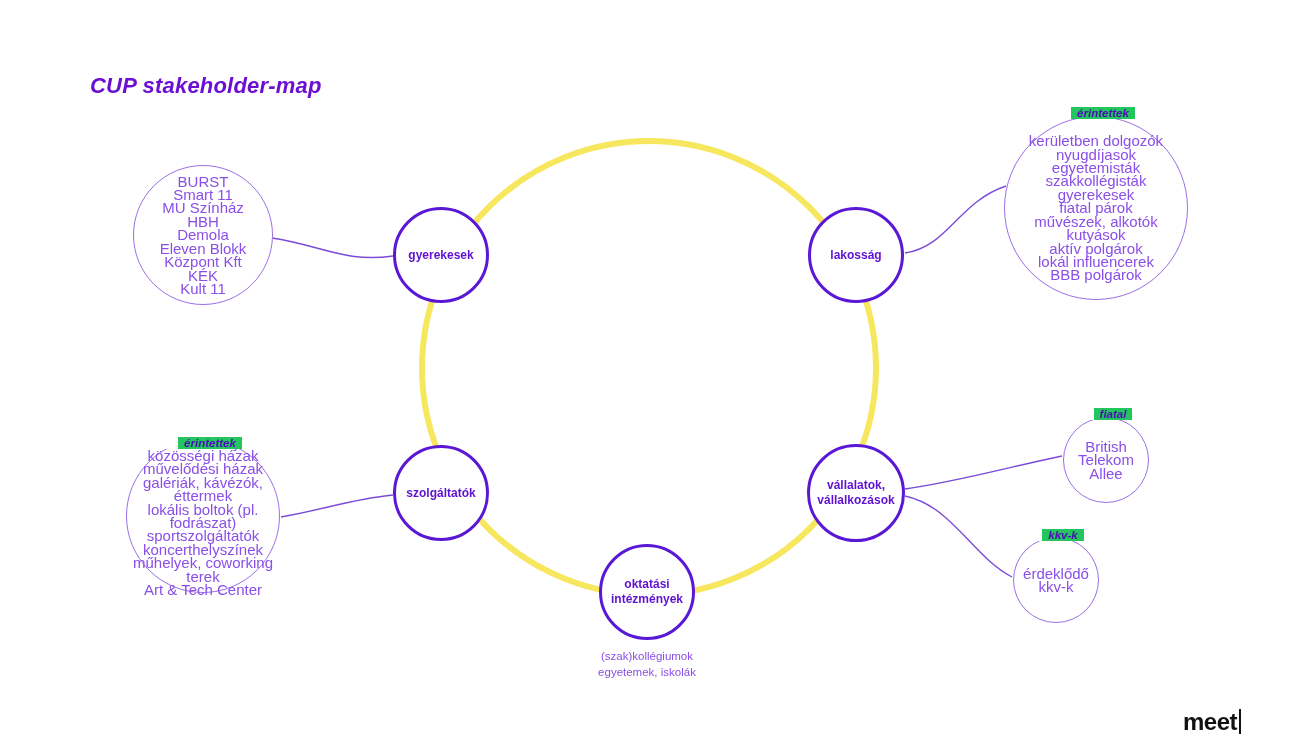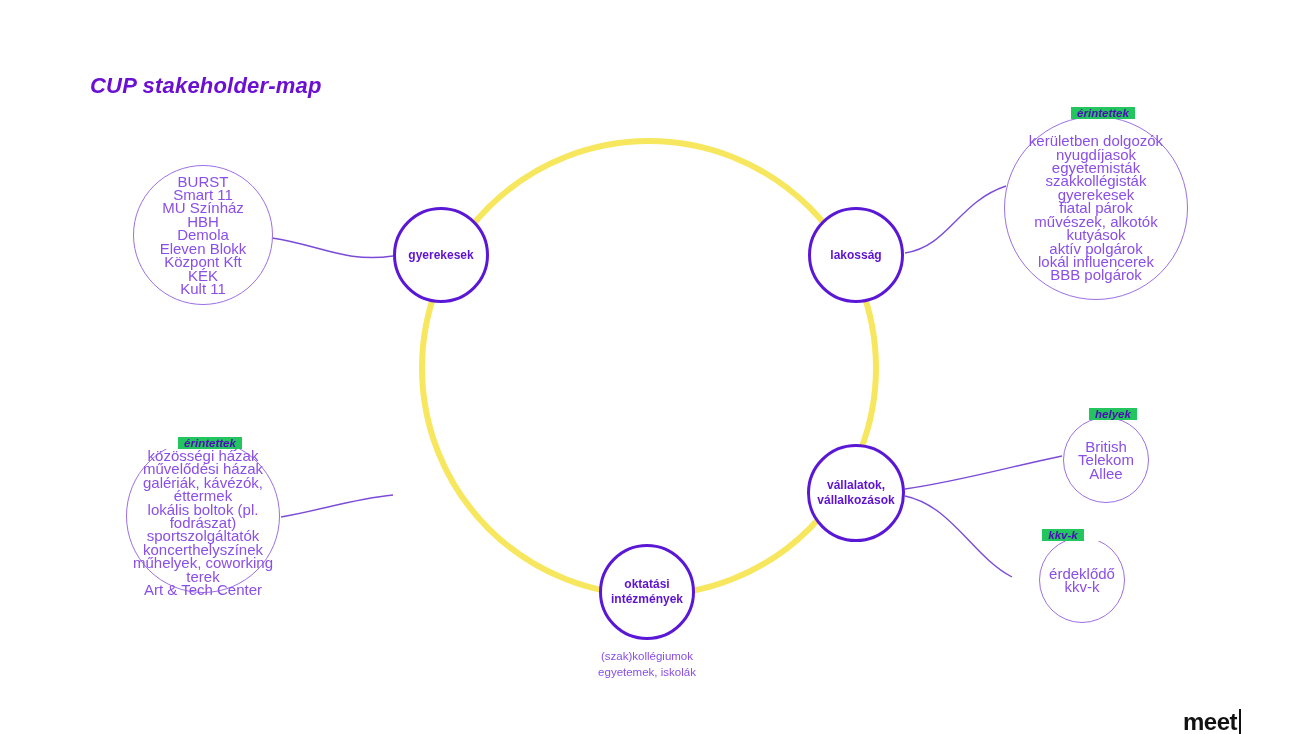--- a/index.html
+++ b/index.html
@@ -41,21 +41,21 @@
     border-radius:50%; background:#ffffff; border:1px solid var(--satellite-stroke);
     z-index:2; display:flex; align-items:center; justify-content:center;
     box-sizing:border-box; text-align:center;
   }
   .satellite .items, .free-list {
     font-size:15px; line-height:13.4px; color:var(--satellite-text); white-space:pre-line;
   }
   #sat-partners  { left:133px;  top:165px; width:140px; height:140px; }
   #sat-lak-erin  { left:1004px; top:116px; width:184px; height:184px; }
   #sat-multik    { left:1063px; top:417px; width:86px;  height:86px; }
-  #sat-kkvk      { left:1039px; top:537px; width:86px;  height:86px; }
+  #sat-kkvk      { left:1013px; top:537px; width:86px;  height:86px; }
   #sat-szo-erin  { left:126px;  top:439px; width:154px; height:154px; }
   .sat-label {
     z-index:4; font-size:11.5px; font-weight:700; color:var(--label-dark);
     background:#ffffff; padding:0 7px; text-align:center;
   }
   #label-lak-erin { left:1004px; top:107px; width:184px; }
   #label-multik   { left:1063px; top:408px; width:86px; }
   #label-kkvk     { left:1013px; top:529px; width:86px; }
   #label-szo-erin { left:126px;  top:437px; width:154px; }
   .sat-label span { background:#22c55e; padding:0 6px;font-style:italic; }
@@ -84,20 +84,23 @@
 
   <div class="abs node" id="node-lakossag">
     <div class="node-label">lakosság</div>
   </div>
   <div class="abs node" id="node-vallalatok">
     <div class="node-label">vállalatok, vállalkozások</div>
   </div>
   <div class="abs node" id="node-oktatasi">
     <div class="node-label">oktatási intézmények</div>
   </div>
+  <div class="abs node" id="node-szolgaltatok">
+    <div class="node-label">szolgáltatók</div>
+  </div>
   <div class="abs node" id="node-partnerek">
     <div class="node-label">gyerekesek</div>
   </div>
 
   <div class="abs satellite" id="sat-partners">
     <div class="items">BURST
 Smart 11
 MU Színház
 HBH
 Demola
@@ -122,21 +125,21 @@
   </div>
   <div class="abs sat-label" id="label-lak-erin">
     <span>érintettek</span>
   </div>
 
   <div class="abs satellite" id="sat-multik">
     <div class="items">British Telekom
 Allee</div>
   </div>
   <div class="abs sat-label" id="label-multik">
-    <span>helyek</span>
+    <span>fiatal</span>
   </div>
 
   <div class="abs satellite" id="sat-kkvk">
     <div class="items">érdeklődő
 kkv-k</div>
   </div>
   <div class="abs sat-label" id="label-kkvk">
     <span>kkv-k</span>
   </div>
 

